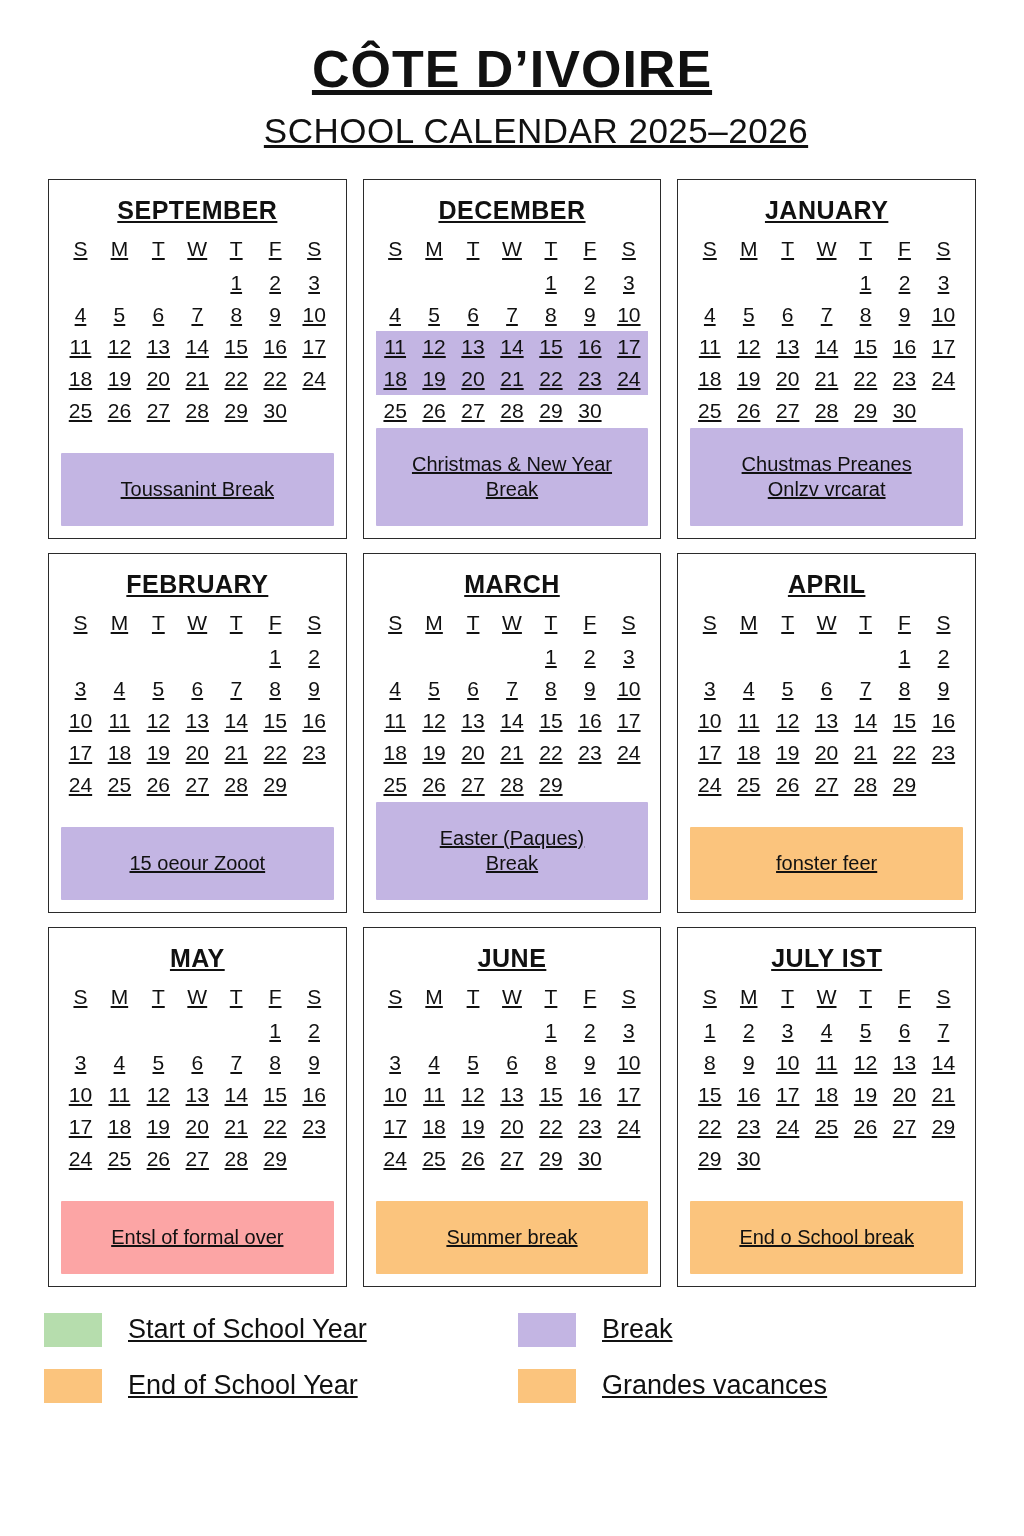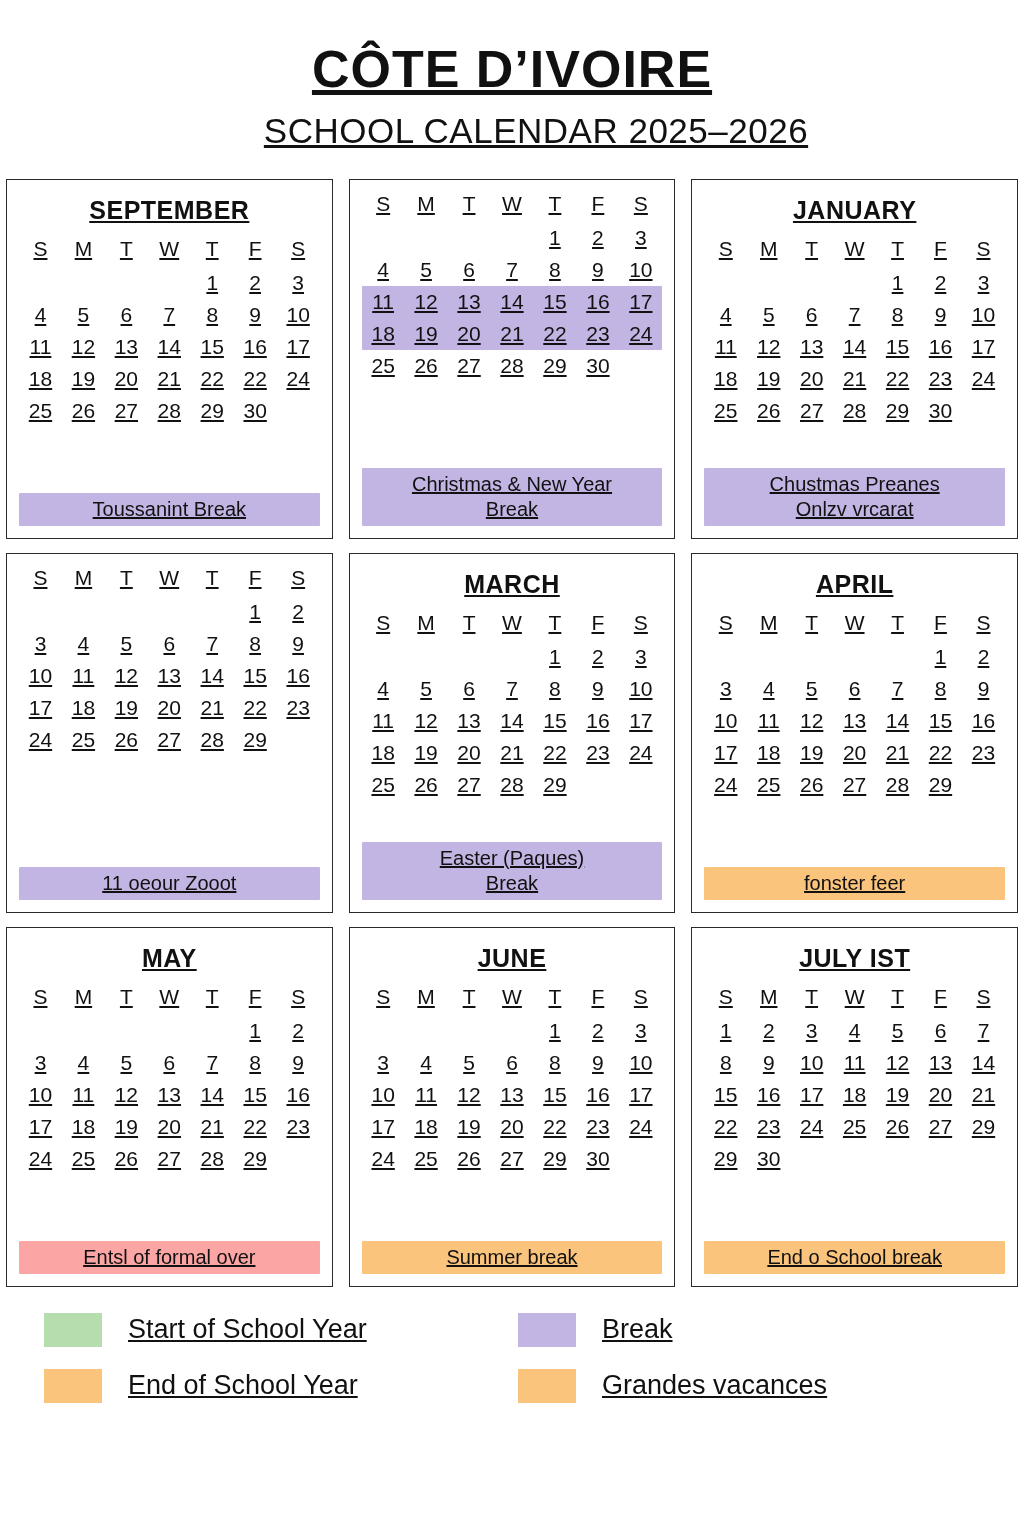--- a/index.html
+++ b/index.html
@@ -31,21 +31,21 @@
   .subtitle {
     text-align: center;
     font-size: 35px;
     font-weight: normal;
     letter-spacing: 0.5px;
     margin-top: 14px;
     padding-left: 48px;
   }
   .grid {
     margin: 28px auto 12px auto;
-    width: 1012px;
+    width: 928px;
     display: grid;
     grid-template-columns: repeat(3, 1fr);
     gap: 14px 16px;
   }
   .month-card {
     border: 1px solid #2b2b2b;
     background: #fff;
     padding: 10px 12px 12px 12px;
     min-height: 360px;
     display: flex;
@@ -77,21 +77,21 @@
     line-height: 1;
   }
   td.hl {
     background: #c3b5e3;
   }
   .note {
     margin-top: auto;
     text-align: center;
     font-size: 20px;
     line-height: 1.25;
-    padding: 4px 6px;
+    padding: 24px 6px;
     border-radius: 1px;
     white-space: pre-line;
   }
   .note.break   { background: #c3b5e3; }
   .note.start   { background: #fca5a5; }
   .note.summer  { background: #fbc47d; }
   .note.endyear { background: #fbc47d; }
   .note.vac     { background: #fbc47d; }
   .legend {
     width: 960px;
@@ -182,20 +182,21 @@
               <td>28</td>
               <td>29</td>
               <td>30</td>
               <td></td>
             </tr>
           </tbody>
         </table>
         <div class="note break">Toussanint    Break</div>
       </div>
       <div class="month-card">
+        <div class="month-name">DECEMBER</div>
         <table class="cal">
           <thead>
             <tr>
               <th>S</th>
               <th>M</th>
               <th>T</th>
               <th>W</th>
               <th>T</th>
               <th>F</th>
               <th>S</th>
@@ -311,20 +312,21 @@
               <td>29</td>
               <td>30</td>
               <td></td>
             </tr>
           </tbody>
         </table>
         <div class="note break">Chustmas Preanes
 Onlzv vrcarat</div>
       </div>
       <div class="month-card">
+        <div class="month-name">FEBRUARY</div>
         <table class="cal">
           <thead>
             <tr>
               <th>S</th>
               <th>M</th>
               <th>T</th>
               <th>W</th>
               <th>T</th>
               <th>F</th>
               <th>S</th>
@@ -371,21 +373,21 @@
               <td>24</td>
               <td>25</td>
               <td>26</td>
               <td>27</td>
               <td>28</td>
               <td>29</td>
               <td></td>
             </tr>
           </tbody>
         </table>
-        <div class="note break">11 oeour Zooot</div>
+        <div class="note break">15 oeour Zooot</div>
       </div>
       <div class="month-card">
         <div class="month-name">MARCH</div>
         <table class="cal">
           <thead>
             <tr>
               <th>S</th>
               <th>M</th>
               <th>T</th>
               <th>W</th>

